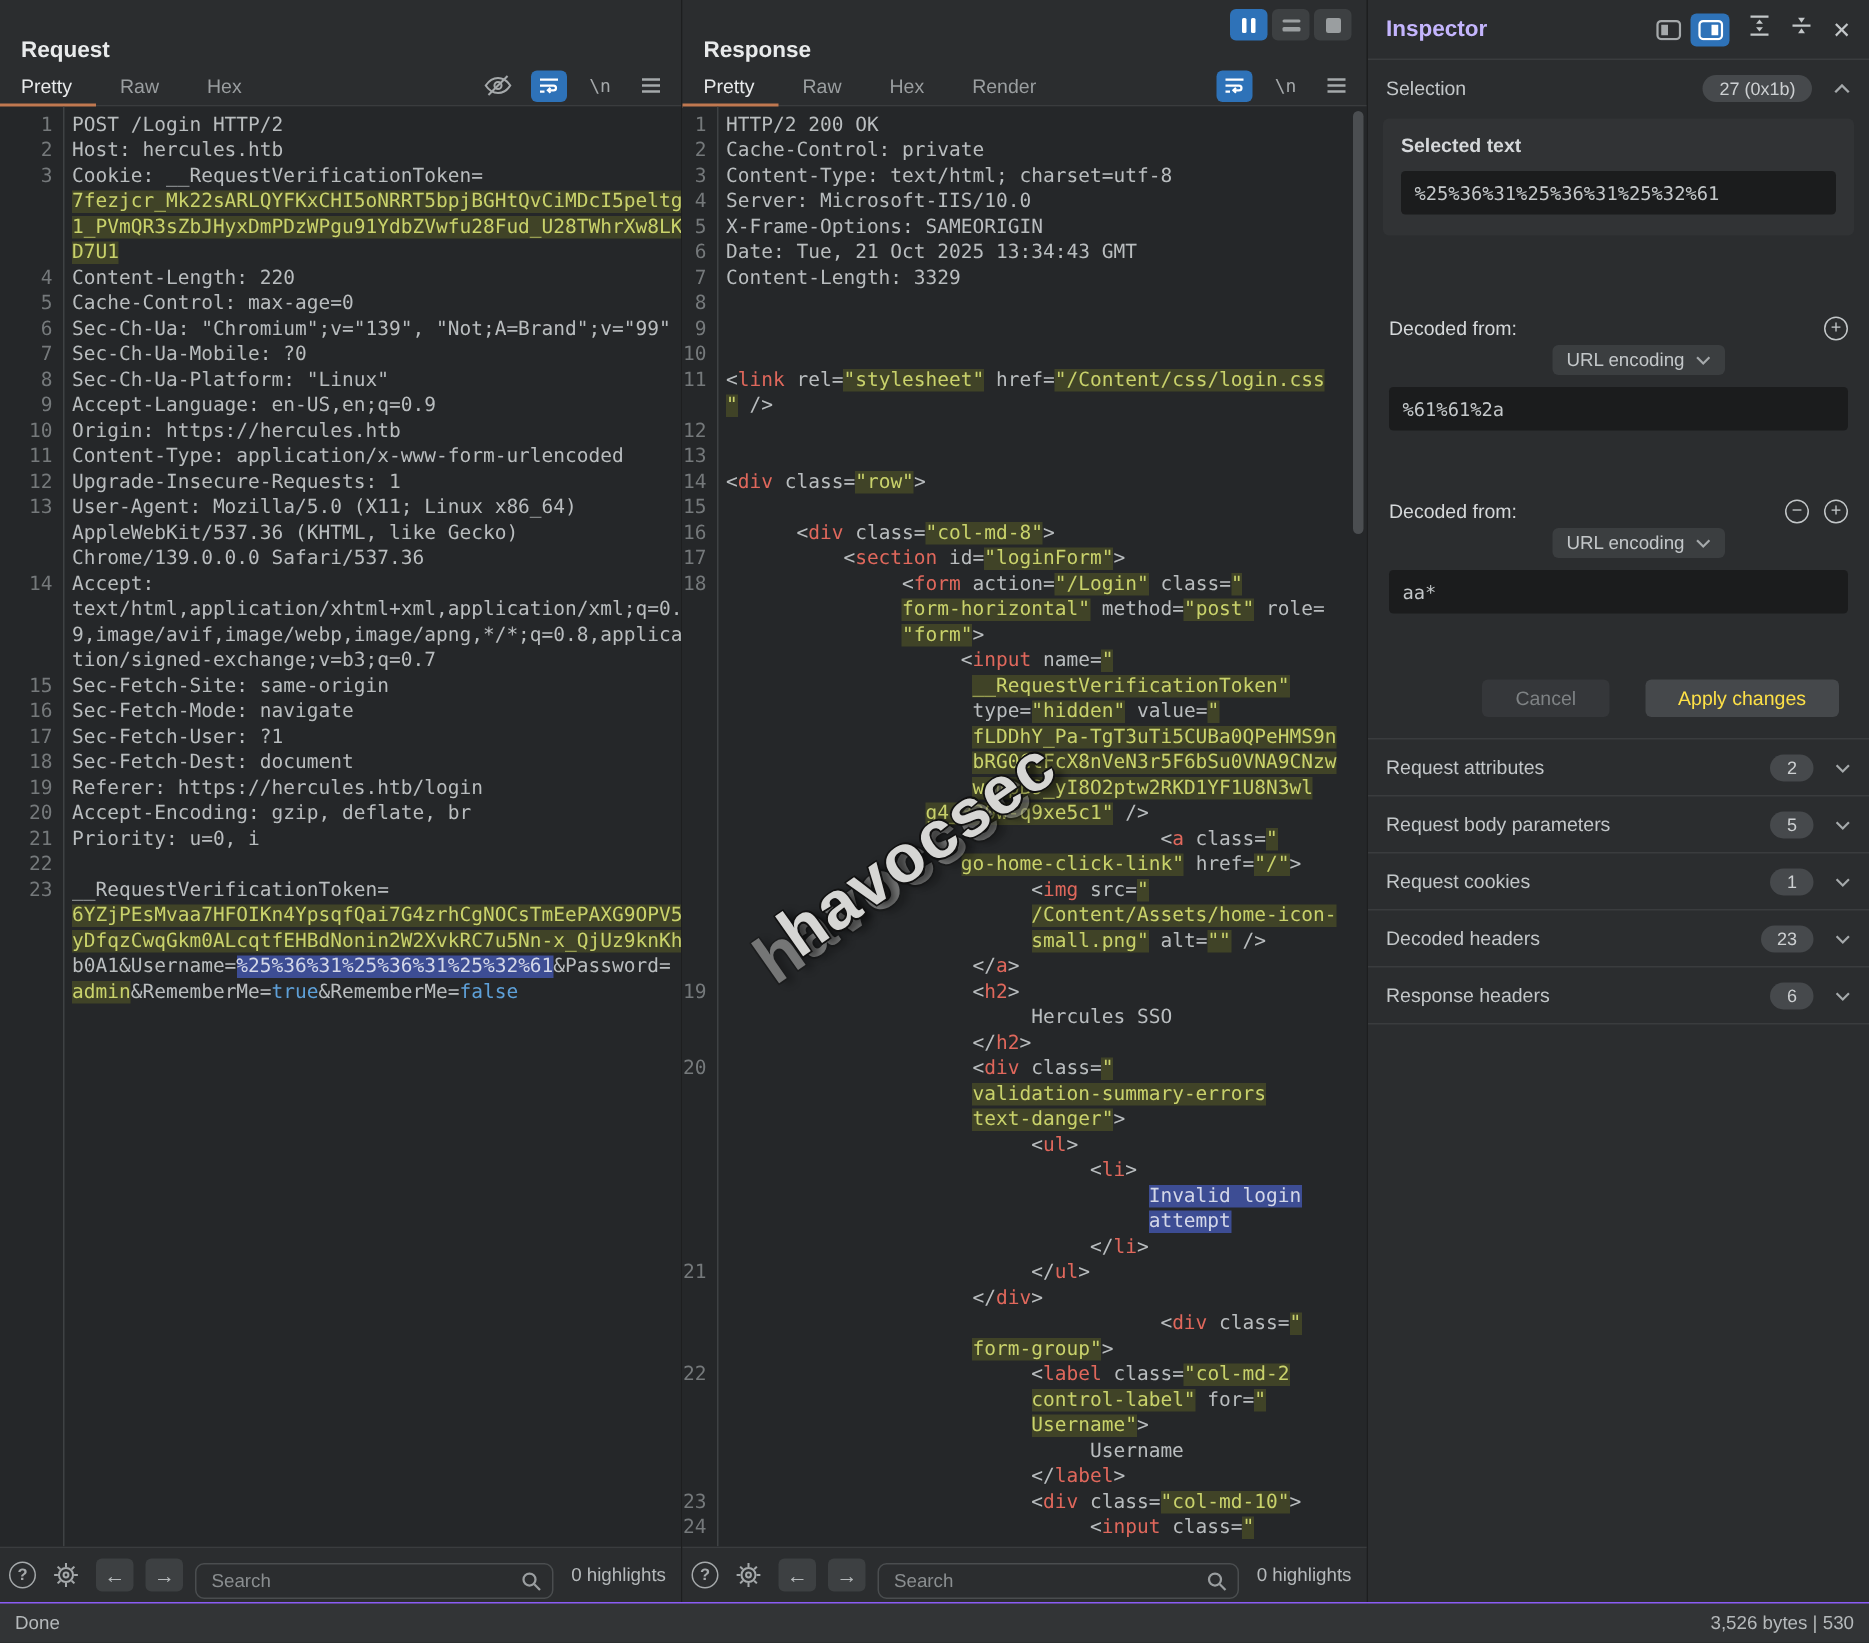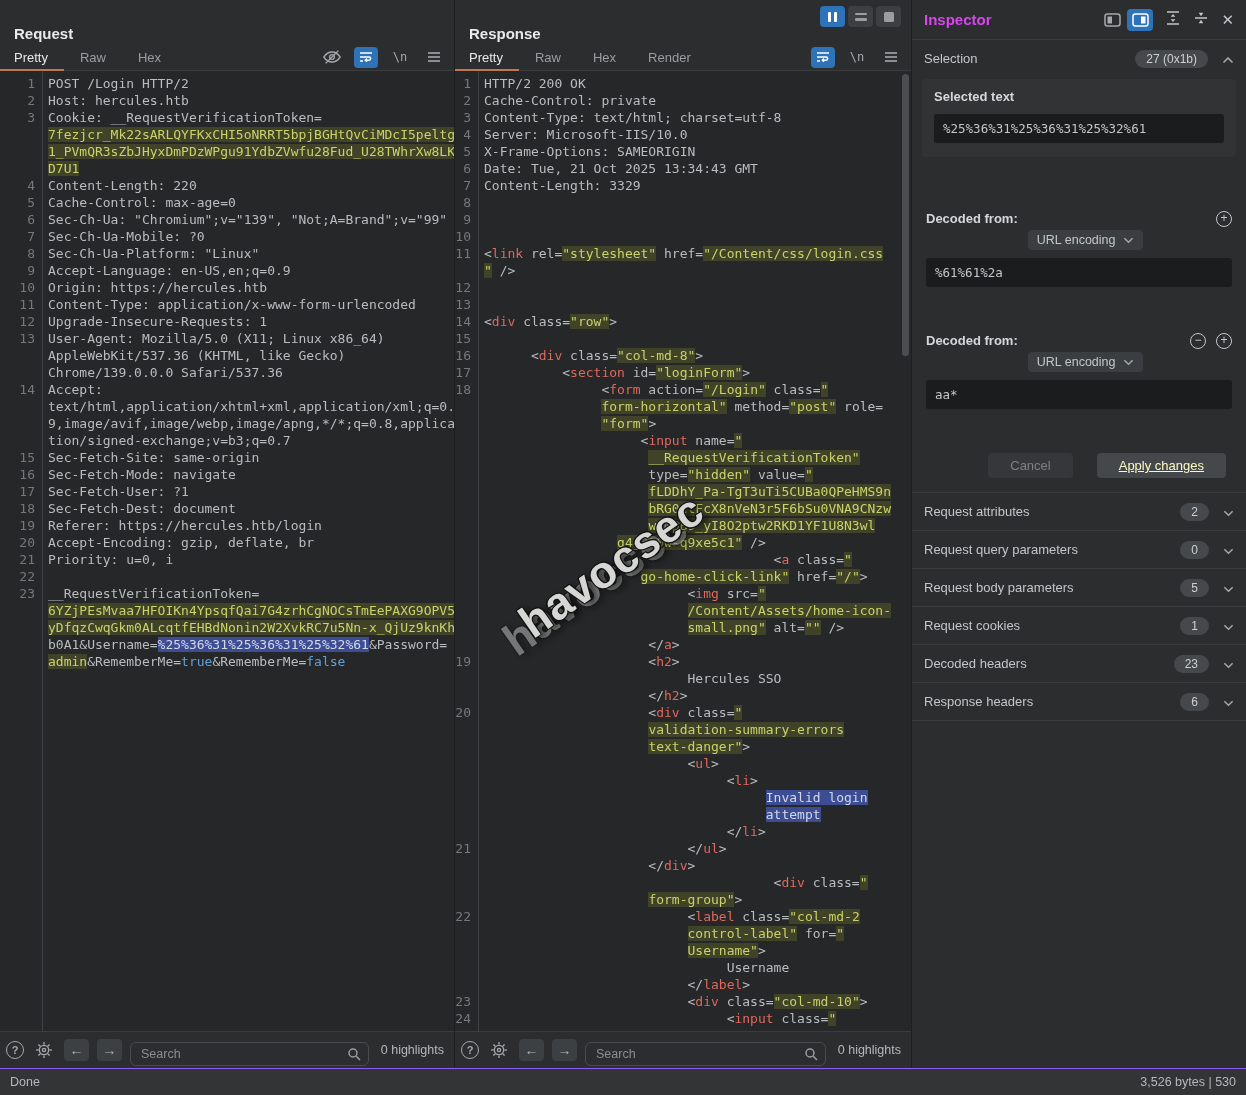--- a/index.html
+++ b/index.html
@@ -80,48 +80,48 @@
   .search-box input { width:100%; height:24px; background:transparent; border:1px solid #4a4d4f;
     border-radius:6px; color:#c3c7c9; font-size:12.5px; padding:0 28px 0 10px; outline:none;
     font-family:"Liberation Sans", sans-serif; }
   .search-box input::placeholder { color:#8a8e90; }
   .search-box .mag { position:absolute; right:8px; top:5px; }
   .highlights { font-size:12.5px; color:#b5b9bb; white-space:nowrap; margin-left:4px; }
 
   
   .insp-header { height:40px; display:flex; align-items:center; padding:0 12px;
     border-bottom:1px solid #3a3c3e; flex:none; }
-  .insp-title { font-size:15px; font-weight:bold; color:#d946ef; flex:1; }
+  .insp-title { font-size:15px; font-weight:bold; color:#c4b5fd; flex:1; }
   .insp-icons { display:flex; align-items:center; gap:12px; }
   .toggle-group { display:flex; gap:2px; }
   .toggle-btn { width:26px; height:22px; border-radius:4px; display:flex; align-items:center; justify-content:center; }
   .toggle-btn.active { background:#2e72b8; }
   .close-x { color:#c3c7c9; font-size:15px; }
 
   .section-head { height:37px; display:flex; align-items:center; padding:0 12px; }
   .section-head .lbl { flex:1; font-size:13px; color:#c3c7c9; }
   .pill { background:#46494c; border-radius:10px; padding:2px 11px; font-size:12px;
     color:#cdd0d2; margin-right:14px; }
   .card { margin:2px 10px 16px 10px; background:#313335; border-radius:4px; padding:10px 12px 14px 12px; }
   .card .card-label { font-size:13px; font-weight:bold; color:#d5d8da; }
   .dark-input { margin-top:10px; background:#1b1c1d; border:none; border-radius:3px; width:100%;
     padding:7px 9px; font-family:"DejaVu Sans Mono", monospace; font-size:12.5px; color:#c3c7c9; outline:none; }
   .decode-row { display:flex; align-items:center; padding:0 14px; margin:14px 0 8px 0; }
-  .decode-row .dlabel { font-size:13px; font-weight:bold; color:#d5d8da; margin-right:10px; }
+  .decode-row .dlabel { font-size:13px; font-weight:normal; color:#d5d8da; margin-right:24px; }
   .dropdown { background:#3b3e40; border-radius:4px; padding:3px 9px; font-size:12.5px;
     color:#c3c7c9; display:flex; align-items:center; gap:7px;margin-top:43px; }
   .decode-row .spacer { flex:1; }
   .circ-btn { width:16px; height:16px; border:1.3px solid #c3c7c9; border-radius:50%;
     color:#c3c7c9; font-size:12px; line-height:13px; text-align:center; margin-left:10px; }
   .decode-input-wrap { margin:0 14px; }
   .decode-input-wrap .dark-input { margin-top:0; }
   .btn-row { display:flex; justify-content:flex-end; gap:24px; margin:22px 20px 14px 0; }
   .btn { border-radius:4px; font-size:13px; padding:5px 22px; }
   .btn.cancel { background:#35373a; color:#7e8284; }
-  .btn.apply { background:#45484b; color:#fef9c3;text-decoration:underline; }
+  .btn.apply { background:#45484b; color:#fde047; }
   .insp-sections { border-top:1px solid #3a3c3e; }
   .insp-row { height:38px; display:flex; align-items:center; padding:0 12px;
     border-bottom:1px solid #3a3c3e; }
   .insp-row .lbl { flex:1; font-size:13px; color:#c3c7c9; }
 
   
   .status-bar { height:27px; background:#323436; border-top:1px solid #8b5cf6; display:flex;
     align-items:center; justify-content:space-between; padding:0 10px; font-size:12.5px; color:#b5b9bb; }
 </style>
 </head>
@@ -456,27 +456,20 @@
 
       <div class="insp-sections" id="insp-sections">
           <div class="insp-row">
             <span class="lbl">Request attributes</span>
             <span class="pill">2</span>
             <span><svg width="11" height="7" viewBox="0 0 12 7" fill="none" stroke="#a5a9ab" stroke-width="1.6">
                 <polyline points="1.5,1 6,5.5 10.5,1"></polyline>
               </svg></span>
           </div>
           <div class="insp-row">
-            <span class="lbl">Request query parameters</span>
-            <span class="pill">0</span>
-            <span><svg width="11" height="7" viewBox="0 0 12 7" fill="none" stroke="#a5a9ab" stroke-width="1.6">
-                <polyline points="1.5,1 6,5.5 10.5,1"></polyline>
-              </svg></span>
-          </div>
-          <div class="insp-row">
             <span class="lbl">Request body parameters</span>
             <span class="pill">5</span>
             <span><svg width="11" height="7" viewBox="0 0 12 7" fill="none" stroke="#a5a9ab" stroke-width="1.6">
                 <polyline points="1.5,1 6,5.5 10.5,1"></polyline>
               </svg></span>
           </div>
           <div class="insp-row">
             <span class="lbl">Request cookies</span>
             <span class="pill">1</span>
             <span><svg width="11" height="7" viewBox="0 0 12 7" fill="none" stroke="#a5a9ab" stroke-width="1.6">

